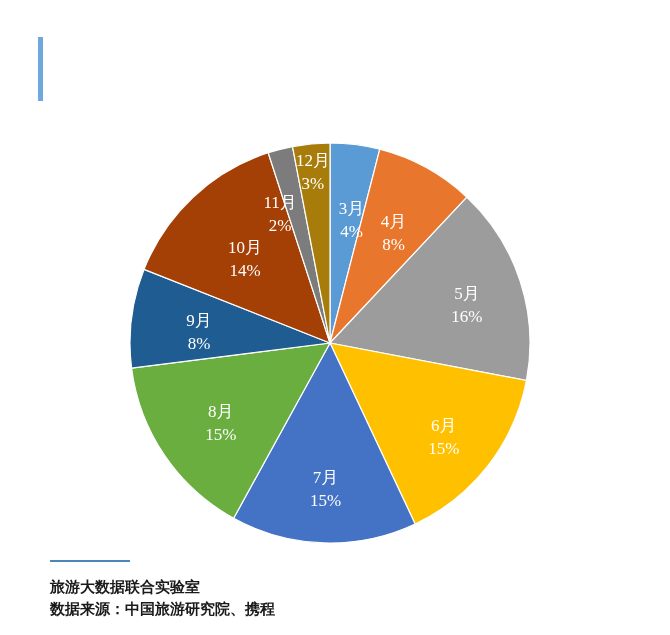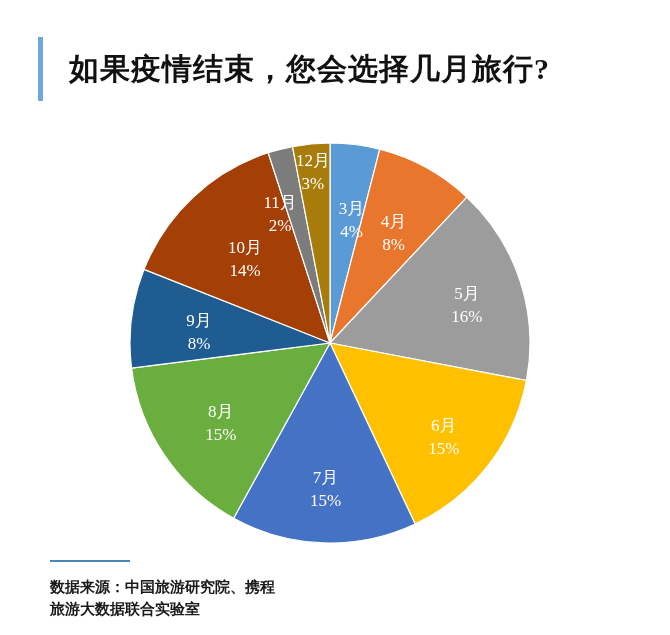--- a/index.html
+++ b/index.html
@@ -88,21 +88,20 @@
     color: #1a1a1a;
     line-height: 22px;
     white-space: nowrap;
   }
 </style>
 </head>
 <body>
 
 <div id="title-block">
   <div id="title-accent-bar"></div>
-  <div id="page-title">如果疫情结束，您会选择几月旅行?</div>
 </div>
 
 <div id="chart-area">
   <svg id="pie-svg" width="670" height="420" viewBox="0 0 670 420">
     <g id="pie-slices">
         <path d="M 330 213 L 330 13 A 200 200 0 0 1 379.737977432971 19.283367774273785 Z" fill="#5B9BD5" stroke="#ffffff" stroke-width="1.2"></path>
         <path d="M 330 213 L 379.737977432971 19.283367774273785 A 200 200 0 0 1 466.90942118573776 67.2062745157177 Z" fill="#E8762C" stroke="#ffffff" stroke-width="1.2"></path>
         <path d="M 330 213 L 466.90942118573776 67.2062745157177 A 200 200 0 0 1 526.4574501457378 250.47626291714494 Z" fill="#9C9C9C" stroke="#ffffff" stroke-width="1.2"></path>
         <path d="M 330 213 L 526.4574501457378 250.47626291714494 A 200 200 0 0 1 415.1558583130145 393.9654104932039 Z" fill="#FFC000" stroke="#ffffff" stroke-width="1.2"></path>
         <path d="M 330 213 L 415.1558583130145 393.9654104932039 A 200 200 0 0 1 233.649265179657 388.26133600877273 Z" fill="#4472C4" stroke="#ffffff" stroke-width="1.2"></path>
@@ -132,15 +131,15 @@
         <text x="280.1886562482608" y="77.52402479747715" class="slice-label">11月</text>
         <text x="280.1886562482608" y="100.52402479747715" class="slice-label-value">2%</text>
         <text x="312.9426698690378" y="35.710085663507186" class="slice-label">12月</text>
         <text x="312.9426698690378" y="58.710085663507186" class="slice-label-value">3%</text>
       </g>
   </svg>
 </div>
 
 <div id="footer-block">
   <div id="footer-rule"></div>
+  <div class="footer-line">旅游大数据联合实验室</div>
   <div class="footer-line">数据来源：中国旅游研究院、携程</div>
-  <div class="footer-line">旅游大数据联合实验室</div>
 </div>
 
 </body></html>

